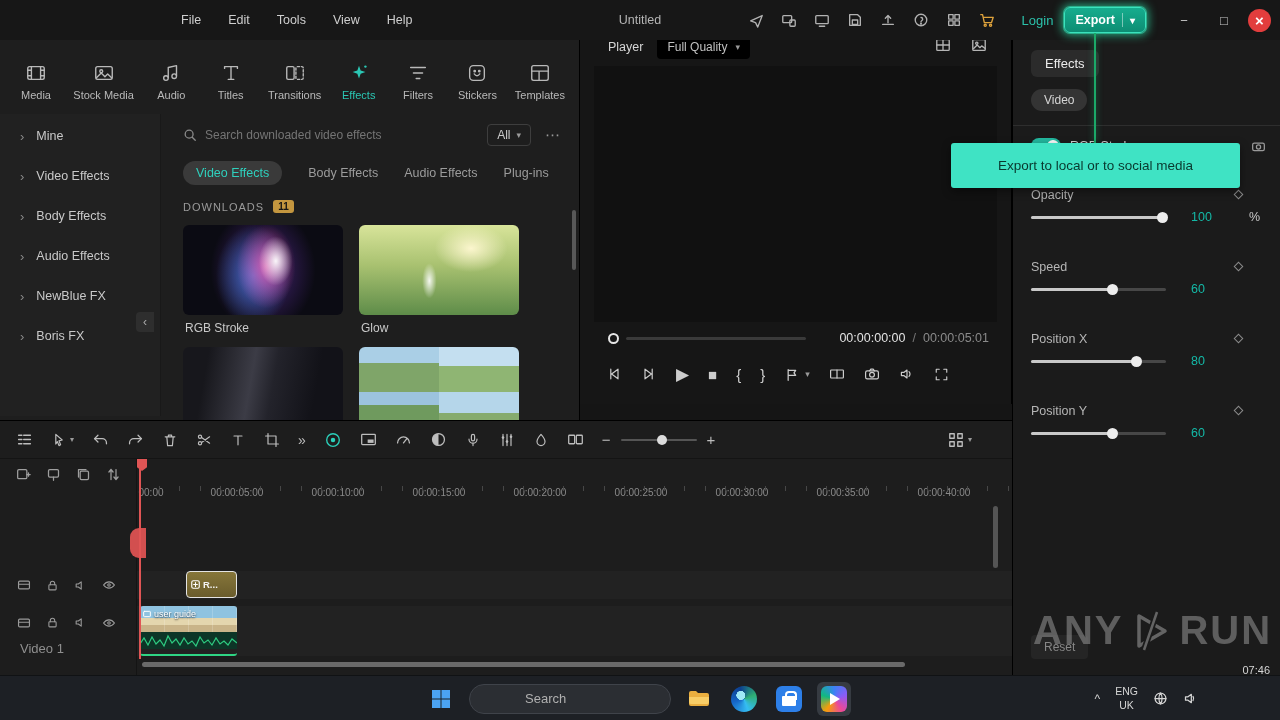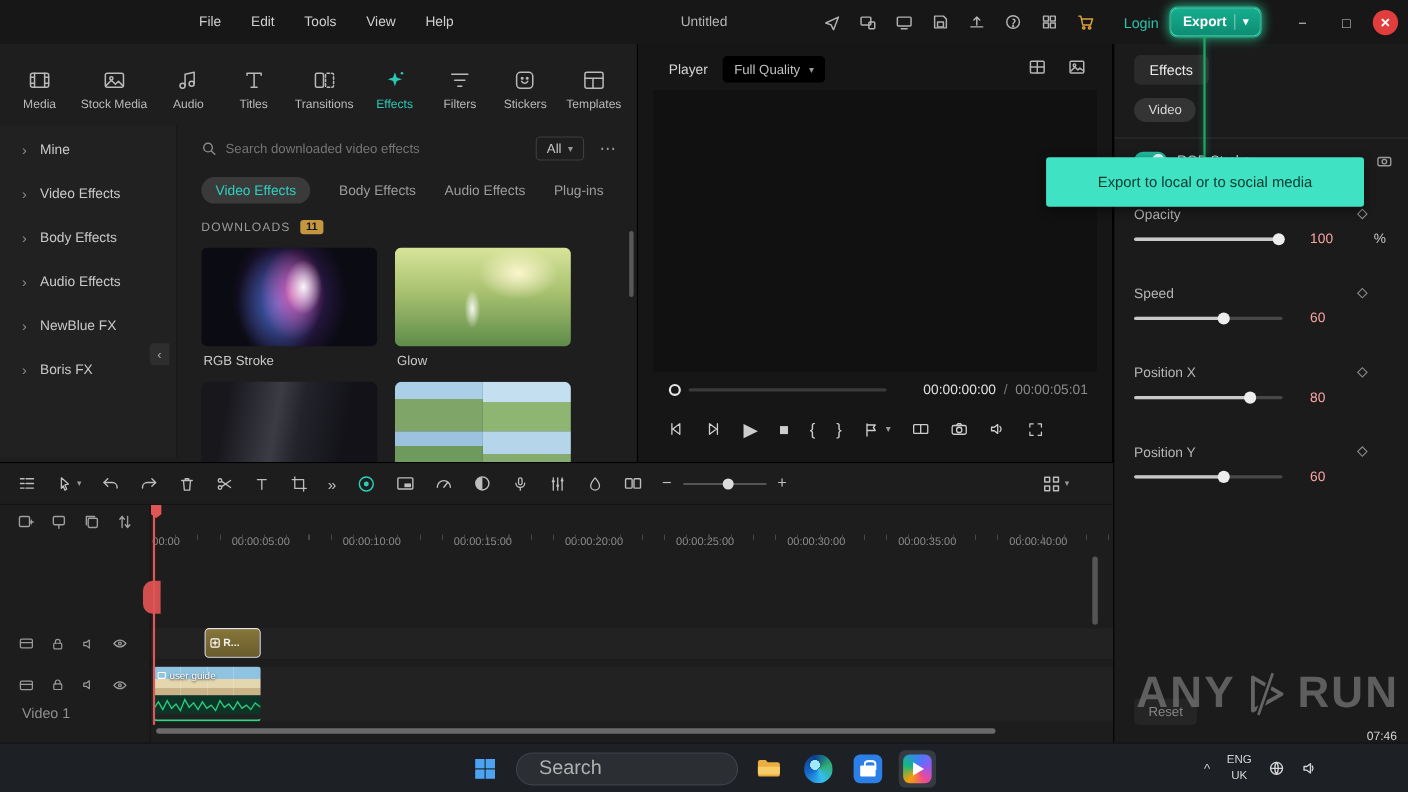--- a/index.html
+++ b/index.html
@@ -69,21 +69,21 @@
   .th-blur { background:linear-gradient(100deg,#17171c 15%,#3c3c46 42%,#23232b 55%,#121218 80%); }
   .th-houses { background-image:
       linear-gradient(180deg,#aacfe6 0 35%,#7fa569 35%),
       linear-gradient(180deg,#c4dff0 0 42%,#8fb573 42%),
       linear-gradient(180deg,#9cc3de 0 30%,#6f9a5e 30%),
       linear-gradient(180deg,#b5d6ea 0 46%,#86ab6e 46%);
       background-size:50% 50%; background-position:0 0,100% 0,0 100%,100% 100%; background-repeat:no-repeat; }
   .fx-vscroll { position:absolute; right:3px; top:96px; width:4px; height:60px; background:#585858; border-radius:2px; }
 
   
-  .player-panel { position:absolute; left:580px; top:40px; width:432px; height:380px; background:#161616; border-right:1px solid #000; }
+  .player-panel { position:absolute; left:580px; top:24px; width:432px; height:380px; background:#161616; border-right:1px solid #000; }
   .player-header { position:absolute; left:28px; top:11px; display:flex; align-items:center; gap:14px; }
   .player-label { font-size:12.5px; color:#d5d5d5; }
   .quality-select { display:flex; align-items:center; gap:8px; background:#000000; border-radius:4px; padding:5px 10px; font-size:12px; color:#c0c0c0; }
   .player-hdr-icons { position:absolute; right:24px; top:13px; display:flex; gap:20px; color:#b5b5b5; }
   .video-area { position:absolute; left:14px; top:42px; right:14px; height:256px; background:#111; }
   .seek-row { position:absolute; left:28px; right:22px; top:306px; height:16px; display:flex; align-items:center; }
   .seek-handle { width:11px; height:11px; border-radius:50%; border:2px solid #e6e6e6; flex:0 0 auto; }
   .seek-track { flex:1; height:3px; background:#3a3a3a; border-radius:2px; margin-left:7px; max-width:180px; }
   .seek-times { margin-left:auto; display:flex; align-items:baseline; font-size:12.5px; }
   .t-cur { color:#e2e2e2; } .t-sep { color:#777; margin:0 7px; } .t-dur { color:#8a8a8a; }
@@ -101,21 +101,21 @@
   .toggle { width:30px; height:16px; border-radius:8px; background:#23b9a0; position:relative; flex:0 0 auto; }
   .toggle:after { content:""; position:absolute; right:2px; top:2px; width:12px; height:12px; border-radius:50%; background:#fff; }
   .effect-name { font-size:12.5px; color:#d5d5d5; flex:1; }
   .prop-controls { position:absolute; left:18px; right:14px; top:140px; }
   .prop-control { height:72px; position:relative; }
   .prop-label { position:absolute; left:0; top:8px; font-size:12.5px; color:#b5b5b5; }
   .kf-diamond { position:absolute; right:24px; top:11px; width:7px; height:7px; border:1.5px solid #8a8a8a; transform:rotate(45deg); }
   .slider { position:absolute; left:0; top:36px; width:135px; height:3px; background:#474747; border-radius:2px; }
   .slider-fill { position:relative; height:3px; background:#c9c9c9; border-radius:2px; }
   .slider-handle { position:absolute; right:-6px; top:-4px; width:11px; height:11px; border-radius:50%; background:#ededed; }
-  .prop-value { position:absolute; left:160px; top:30px; font-size:12.5px; color:#fca5a5; }
+  .prop-value { position:absolute; left:160px; top:30px; font-size:12.5px; color:#14b8a6; }
   .prop-unit { position:absolute; right:6px; top:30px; font-size:12.5px; color:#c9c9c9; }
   .reset-btn { position:absolute; left:18px; bottom:16px; background:#272727; border-radius:4px; padding:5px 13px; font-size:12px; color:#9a9a9a; opacity:.85; }
 
   
   .guide-line { position:absolute; left:1094px; top:33px; width:2px; height:110px; background:#1ba968; box-shadow:0 0 6px rgba(40,200,130,.6); z-index:60; }
   .export-tooltip { position:absolute; left:951px; top:143px; width:289px; height:45px; background:#3fe3c4; color:#09382e;
     display:flex; align-items:center; justify-content:center; font-size:13.5px; border-radius:3px; z-index:61; box-shadow:0 3px 10px rgba(0,0,0,.45); }
 
   
   .timeline-panel { position:absolute; left:0; top:420px; width:1012px; height:255px; background:#1d1d1d; border-top:1px solid #000; }
@@ -159,21 +159,21 @@
   
   .watermark { position:absolute; left:1033px; top:608px; display:flex; align-items:center; gap:6px; z-index:55;
     color:rgba(150,150,150,.55); font-size:40px; font-weight:bold; letter-spacing:2px; }
 
   
   .taskbar { position:absolute; left:0; top:675px; width:1280px; height:45px; background:#1d2025; border-top:1px solid #101214; z-index:50; }
   .tk-center { position:absolute; left:424px; top:0; height:45px; display:flex; align-items:center; gap:11px; }
   .tk-btn { width:34px; height:34px; border-radius:6px; display:flex; align-items:center; justify-content:center; }
   .tk-btn.active { background:#363b42; }
   .tk-search { width:202px; height:30px; border-radius:15px; background:#2b2e33; border:1px solid #3f434a; display:flex; align-items:center; padding:0 12px; gap:8px; color:#c9c9c9; }
-  .tk-search input { flex:1; background:transparent; border:none; outline:none; font-size:18px; color:#ef4444; }
+  .tk-search input { flex:1; background:transparent; border:none; outline:none; font-size:13px; color:#ef4444;margin-left:35px; }
   .tk-search input::placeholder { color:#b0b0b0; }
   .ic-edge { width:26px; height:26px; border-radius:50%;
     background:radial-gradient(circle at 38% 36%, #9fe9f8 0 19%, transparent 20%), conic-gradient(from 160deg,#35bdf2,#1668c9,#0c3f8f,#2fae74,#35bdf2); }
   .ic-store { width:26px; height:26px; border-radius:6px; background:#2d7fe8; position:relative; }
   .ic-store:after { content:""; position:absolute; left:6px; top:10px; width:14px; height:10px; background:#fff; border-radius:1px; }
   .ic-store:before { content:""; position:absolute; left:9px; top:5px; width:8px; height:7px; border:2px solid #fff; border-bottom:none; border-radius:4px 4px 0 0; }
   .ic-filmora { width:26px; height:26px; border-radius:6px; position:relative;
     background:conic-gradient(#3b82f6,#8b5cf6,#ec4899,#f59e0b,#10b981,#3b82f6); }
   .ic-filmora:after { content:""; position:absolute; left:9px; top:7px; width:0; height:0;
     border-left:10px solid #fff; border-top:6px solid transparent; border-bottom:6px solid transparent; }

